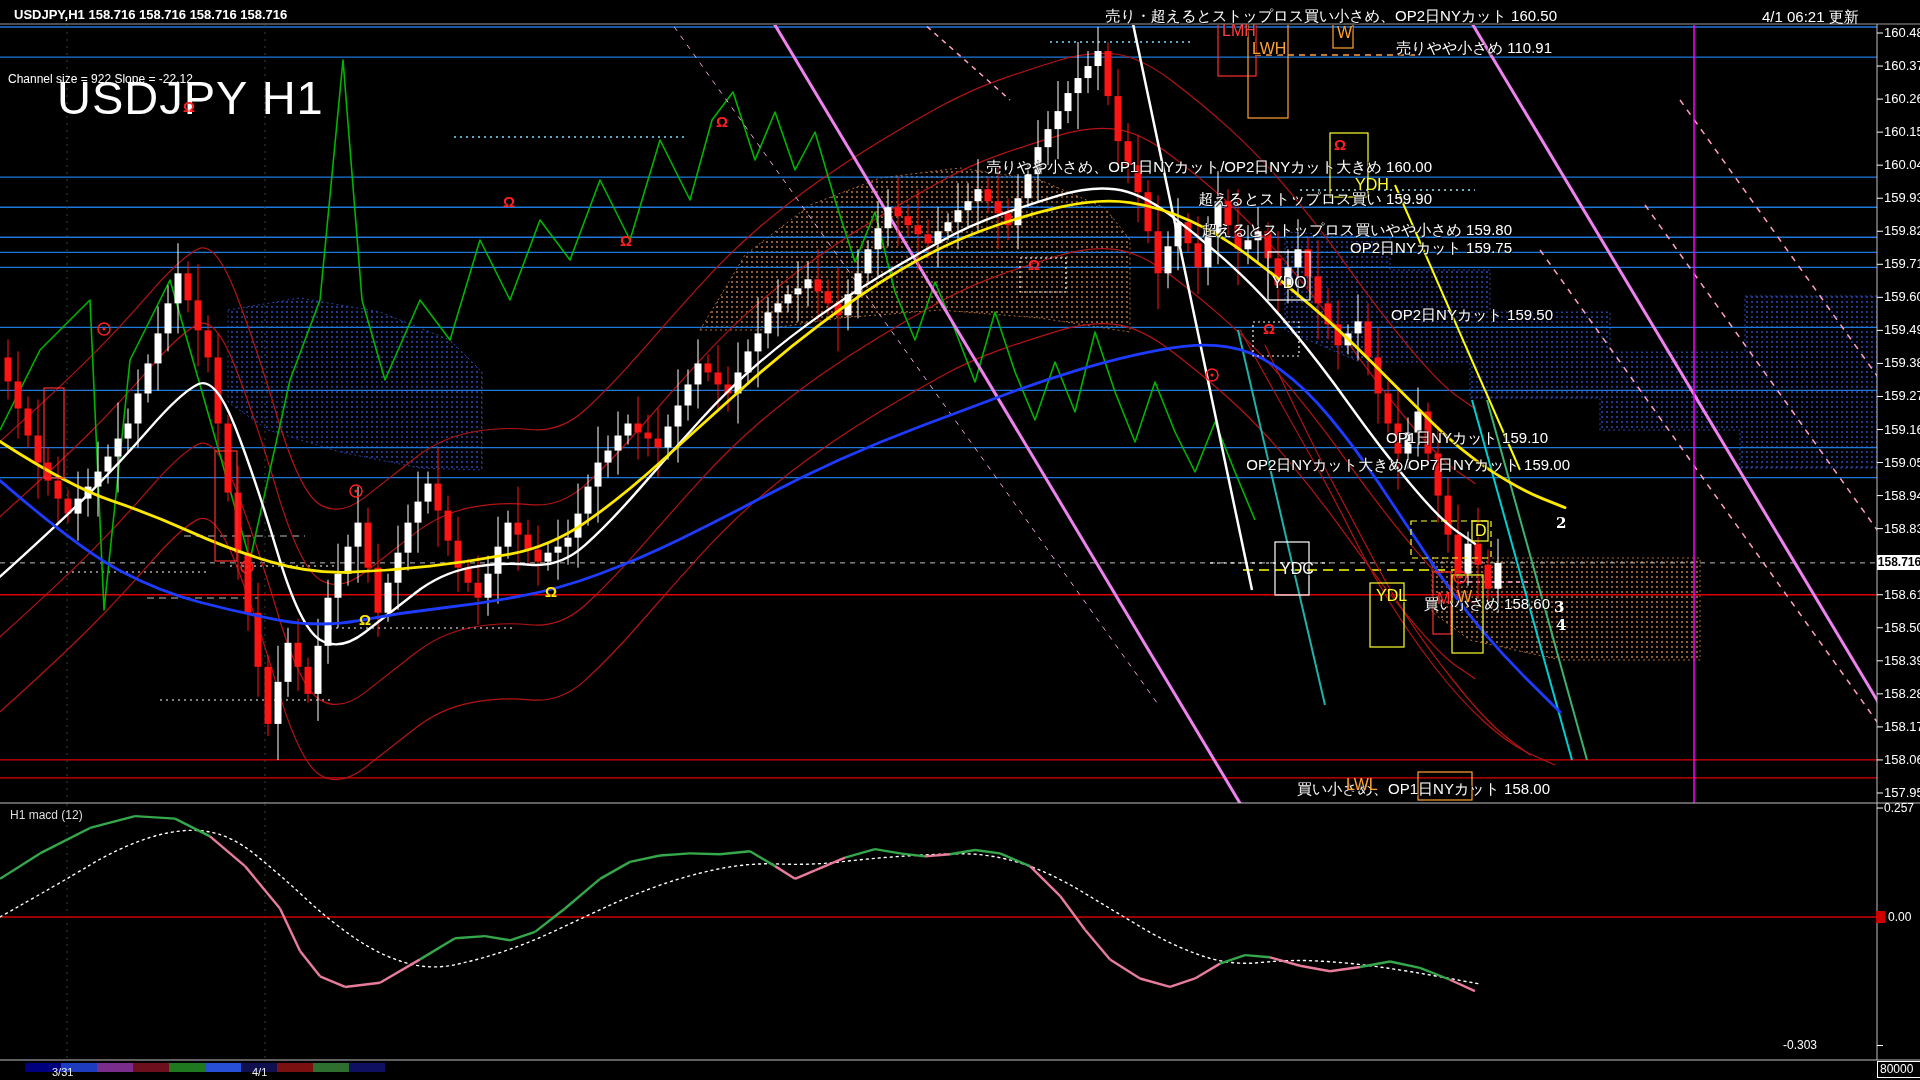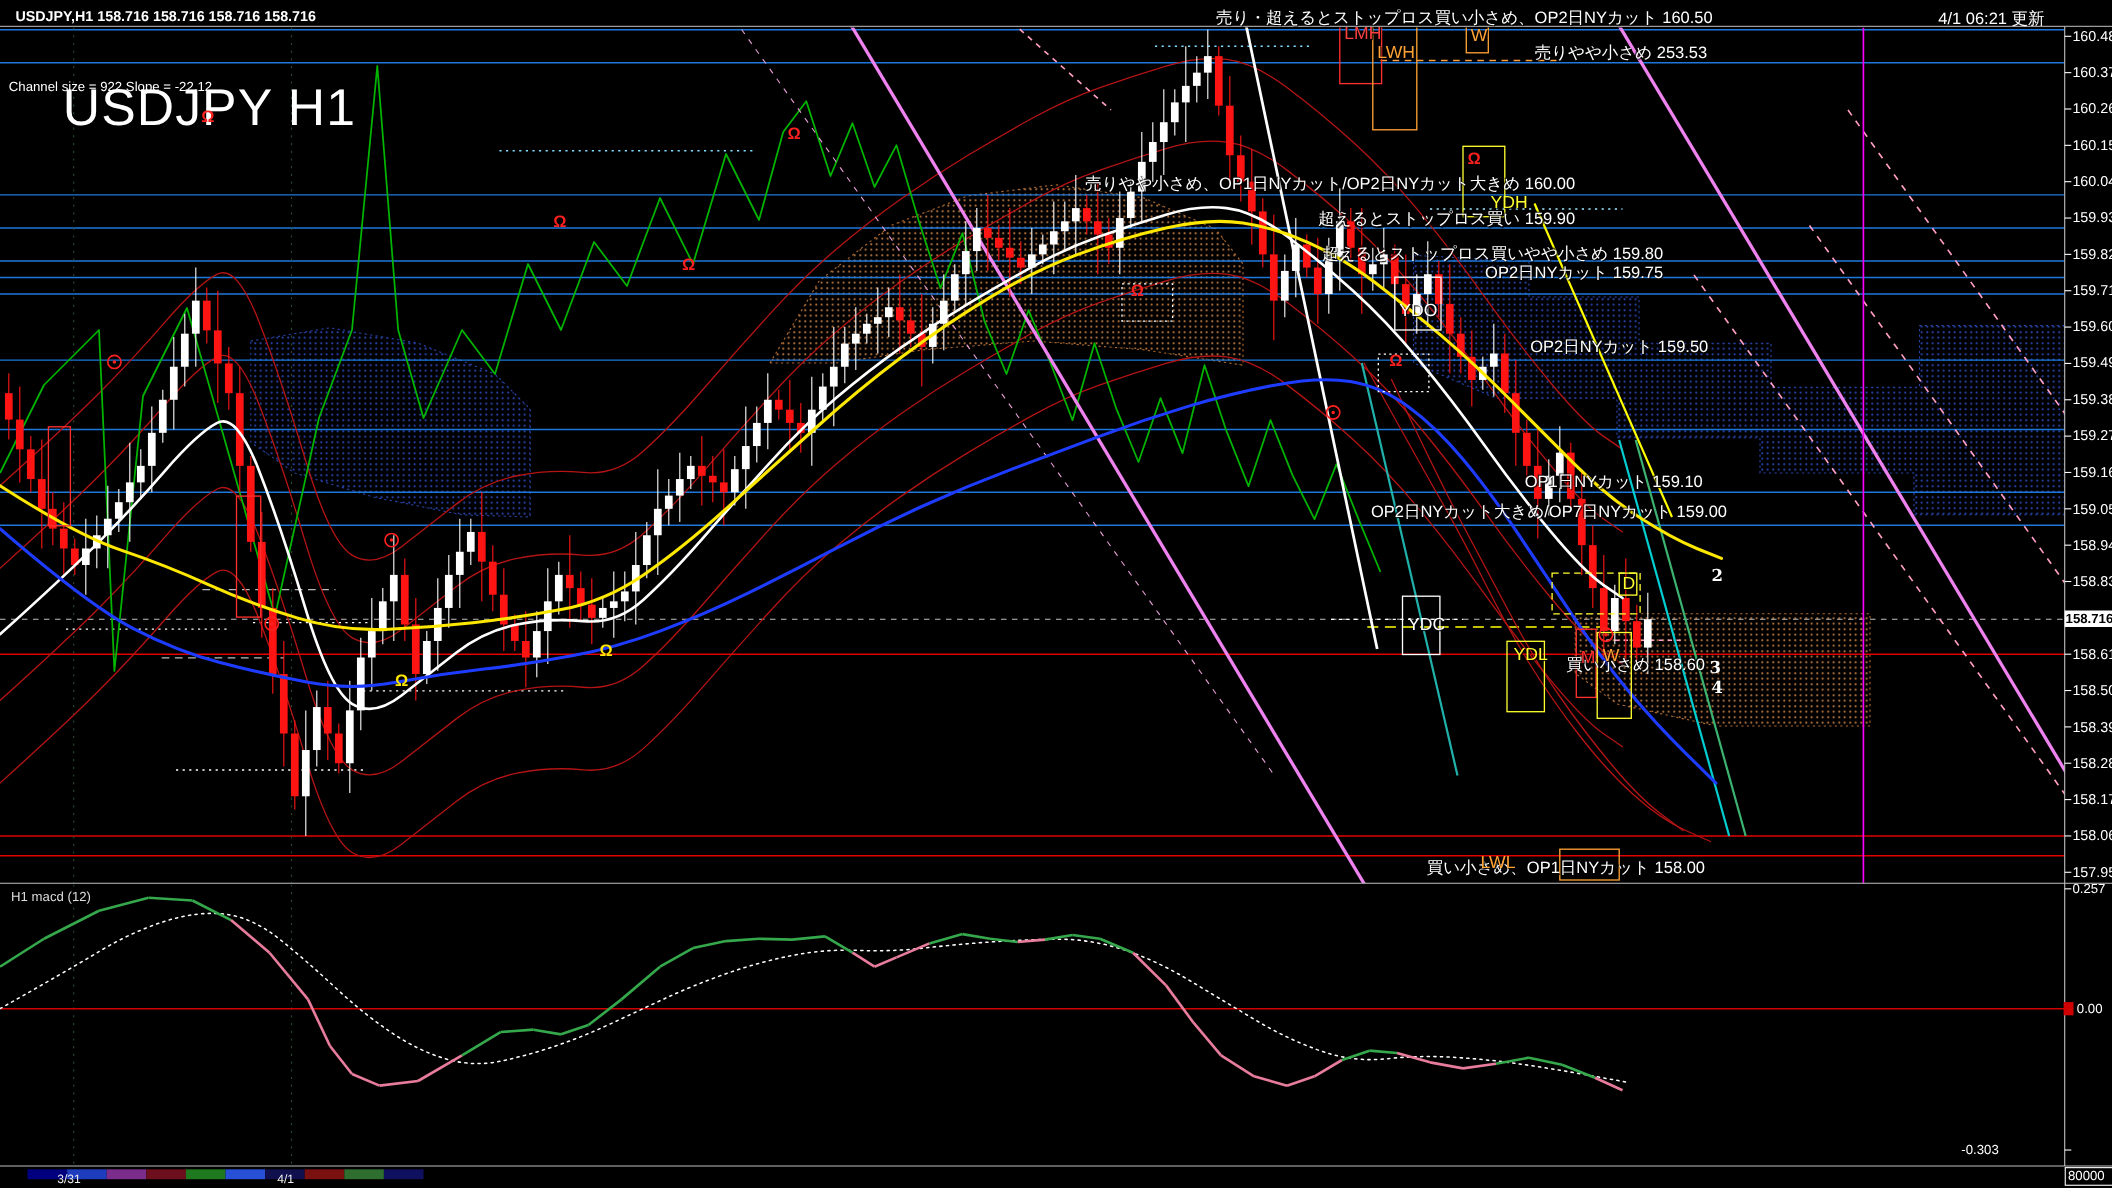--- a/index.html
+++ b/index.html
@@ -523,21 +523,21 @@
       </g>
   </svg>
 
   <div class="abs txt" id="symbol-line">USDJPY,H1  158.716 158.716 158.716 158.716</div>
   <div class="abs txt" id="channel-info">Channel size = 922 Slope = -22.12</div>
   <div class="abs txt" id="big-title">USDJPY H1</div>
   <div class="abs txt" id="updated">4/1 06:21 更新</div>
 
   <div id="annotations">
       <div class="ann abs" style="left: 957px; top: 7px;">売り・超えるとストップロス買い小さめ、OP2日NYカット 160.50</div>
-      <div class="ann abs" style="left: 952px; top: 39px;">売りやや小さめ 253.53</div>
+      <div class="ann abs" style="left: 952px; top: 39px;">売りやや小さめ 110.91</div>
       <div class="ann abs" style="left: 832px; top: 158px;">売りやや小さめ、OP1日NYカット/OP2日NYカット大きめ 160.00</div>
       <div class="ann abs" style="left: 832px; top: 190px;">超えるとストップロス買い 159.90</div>
       <div class="ann abs" style="left: 912px; top: 221px;">超えるとストップロス買いやや小さめ 159.80</div>
       <div class="ann abs" style="left: 912px; top: 239px;">OP2日NYカット 159.75</div>
       <div class="ann abs" style="left: 953px; top: 306px;">OP2日NYカット 159.50</div>
       <div class="ann abs" style="left: 948px; top: 429px;">OP1日NYカット 159.10</div>
       <div class="ann abs" style="left: 970px; top: 456px;">OP2日NYカット大きめ/OP7日NYカット 159.00</div>
       <div class="ann abs" style="left: 950px; top: 595px;">買い小さめ 158.60</div>
       <div class="ann abs" style="left: 950px; top: 780px;">買い小さめ、OP1日NYカット 158.00</div>
     </div>

